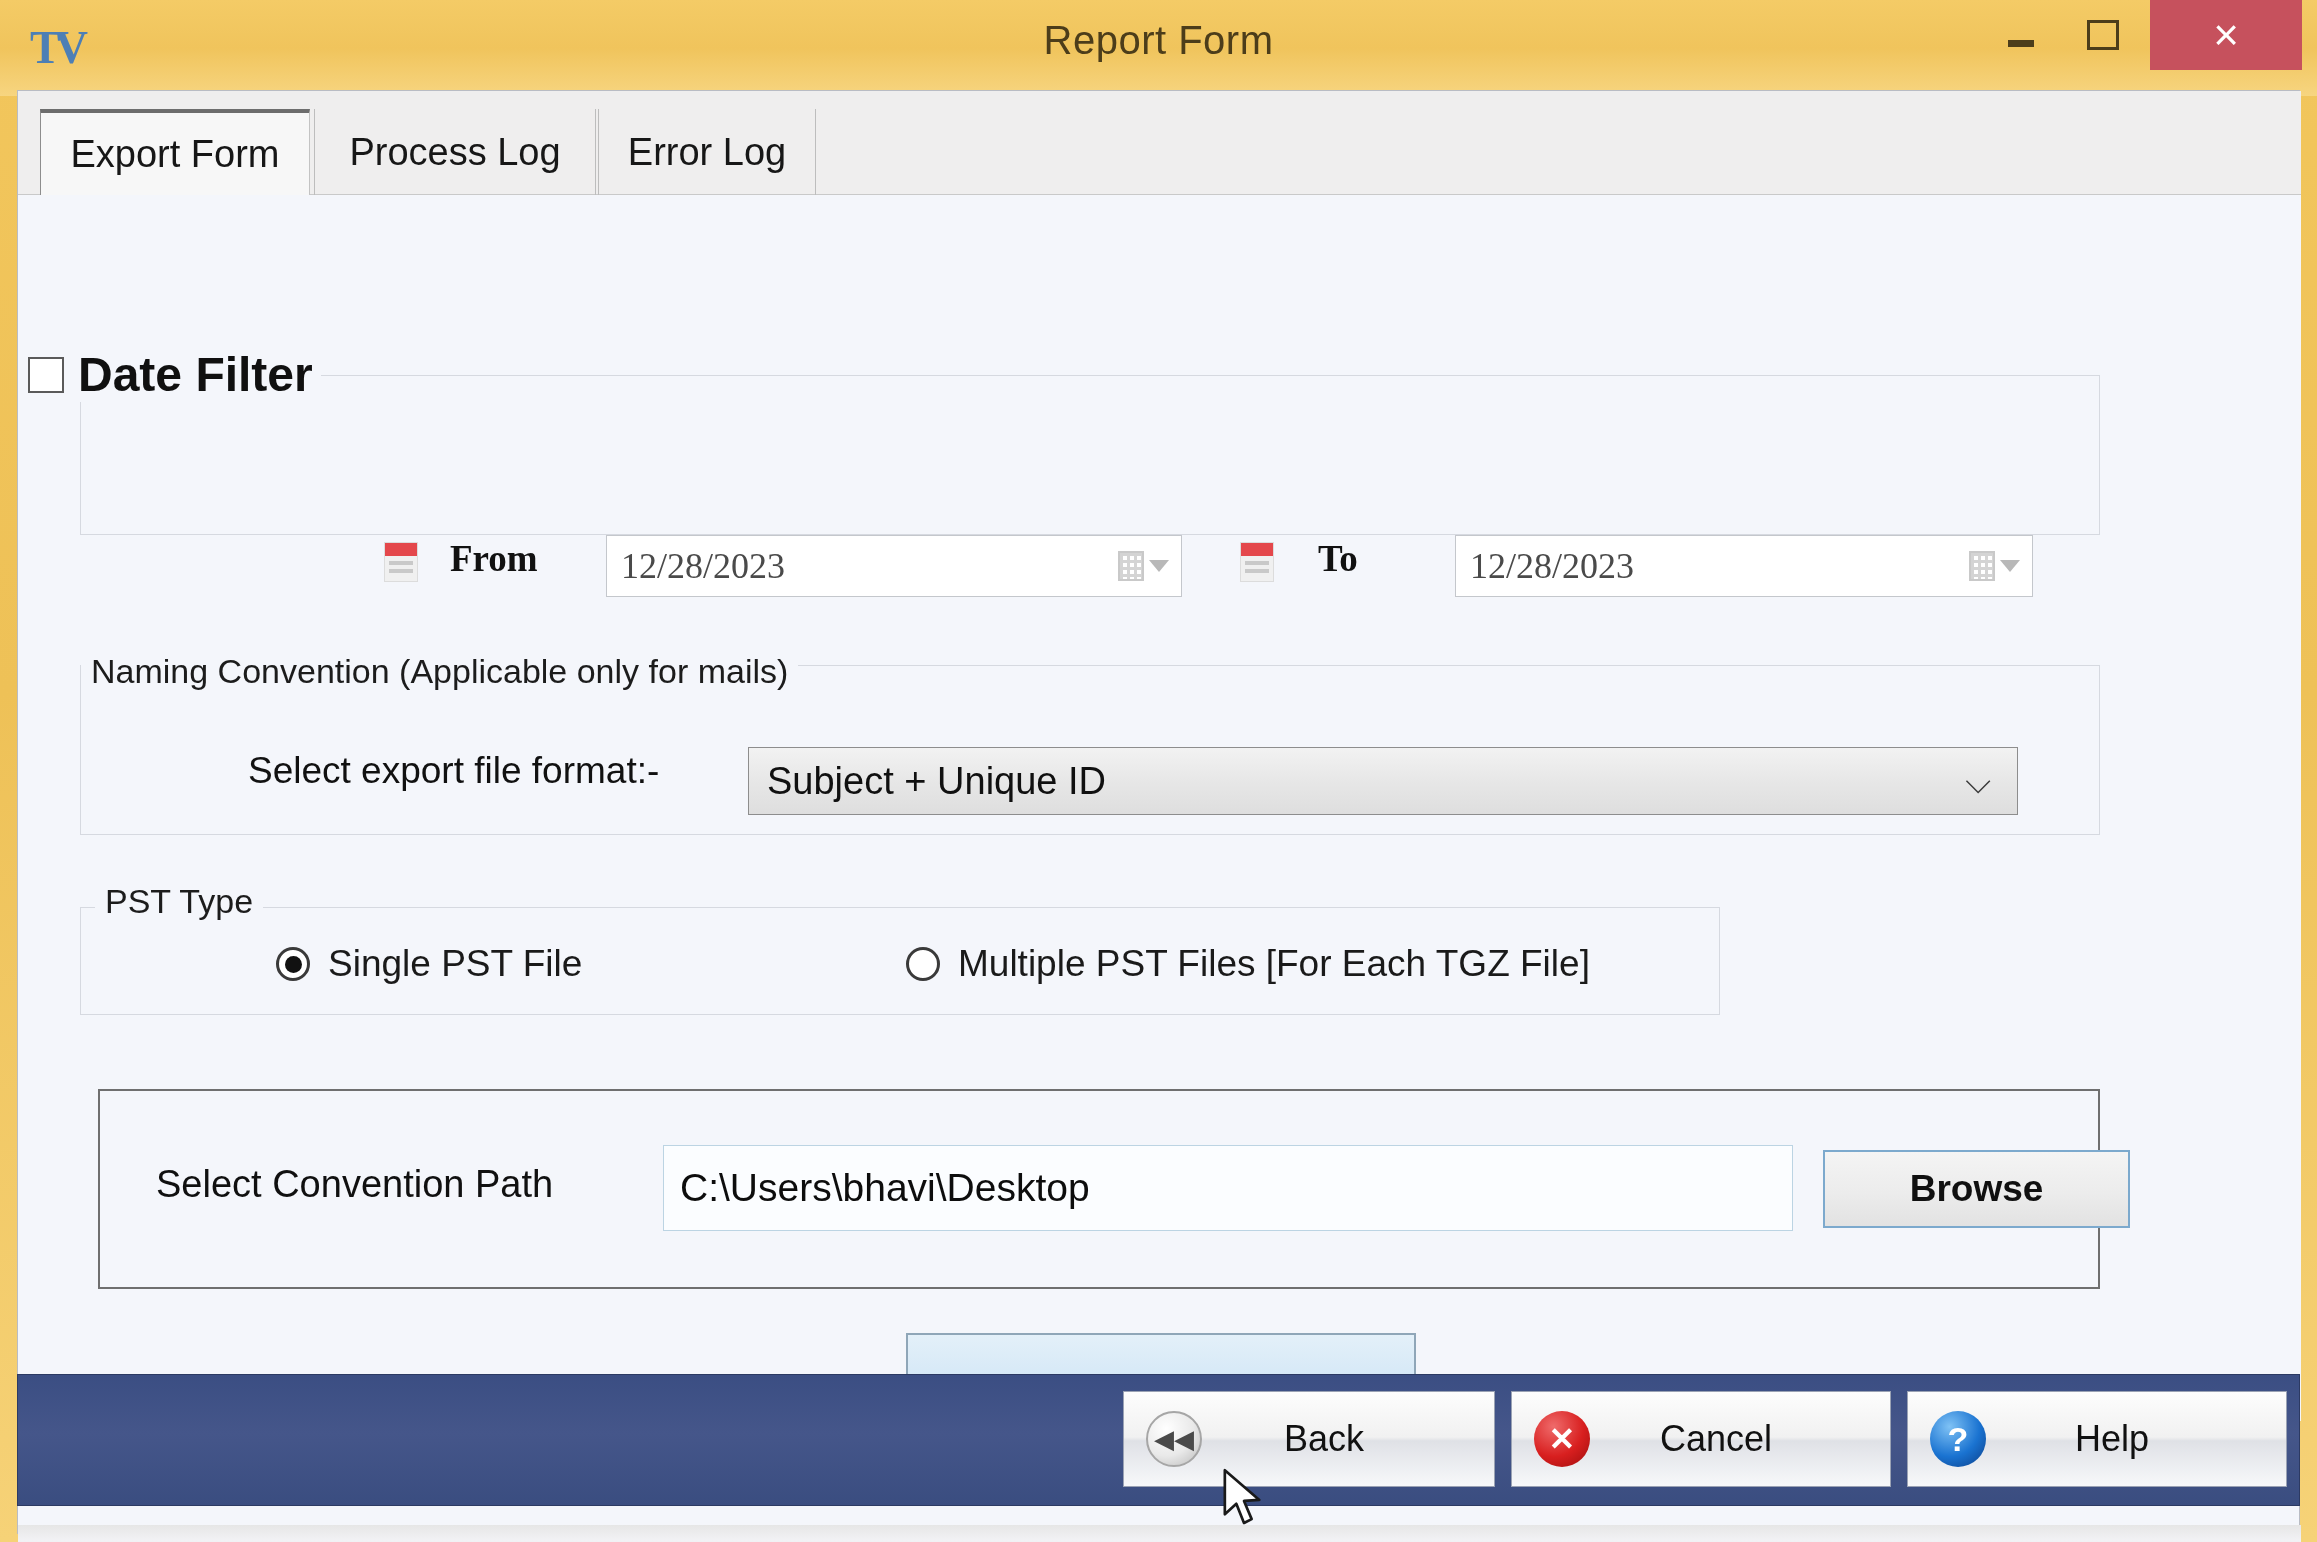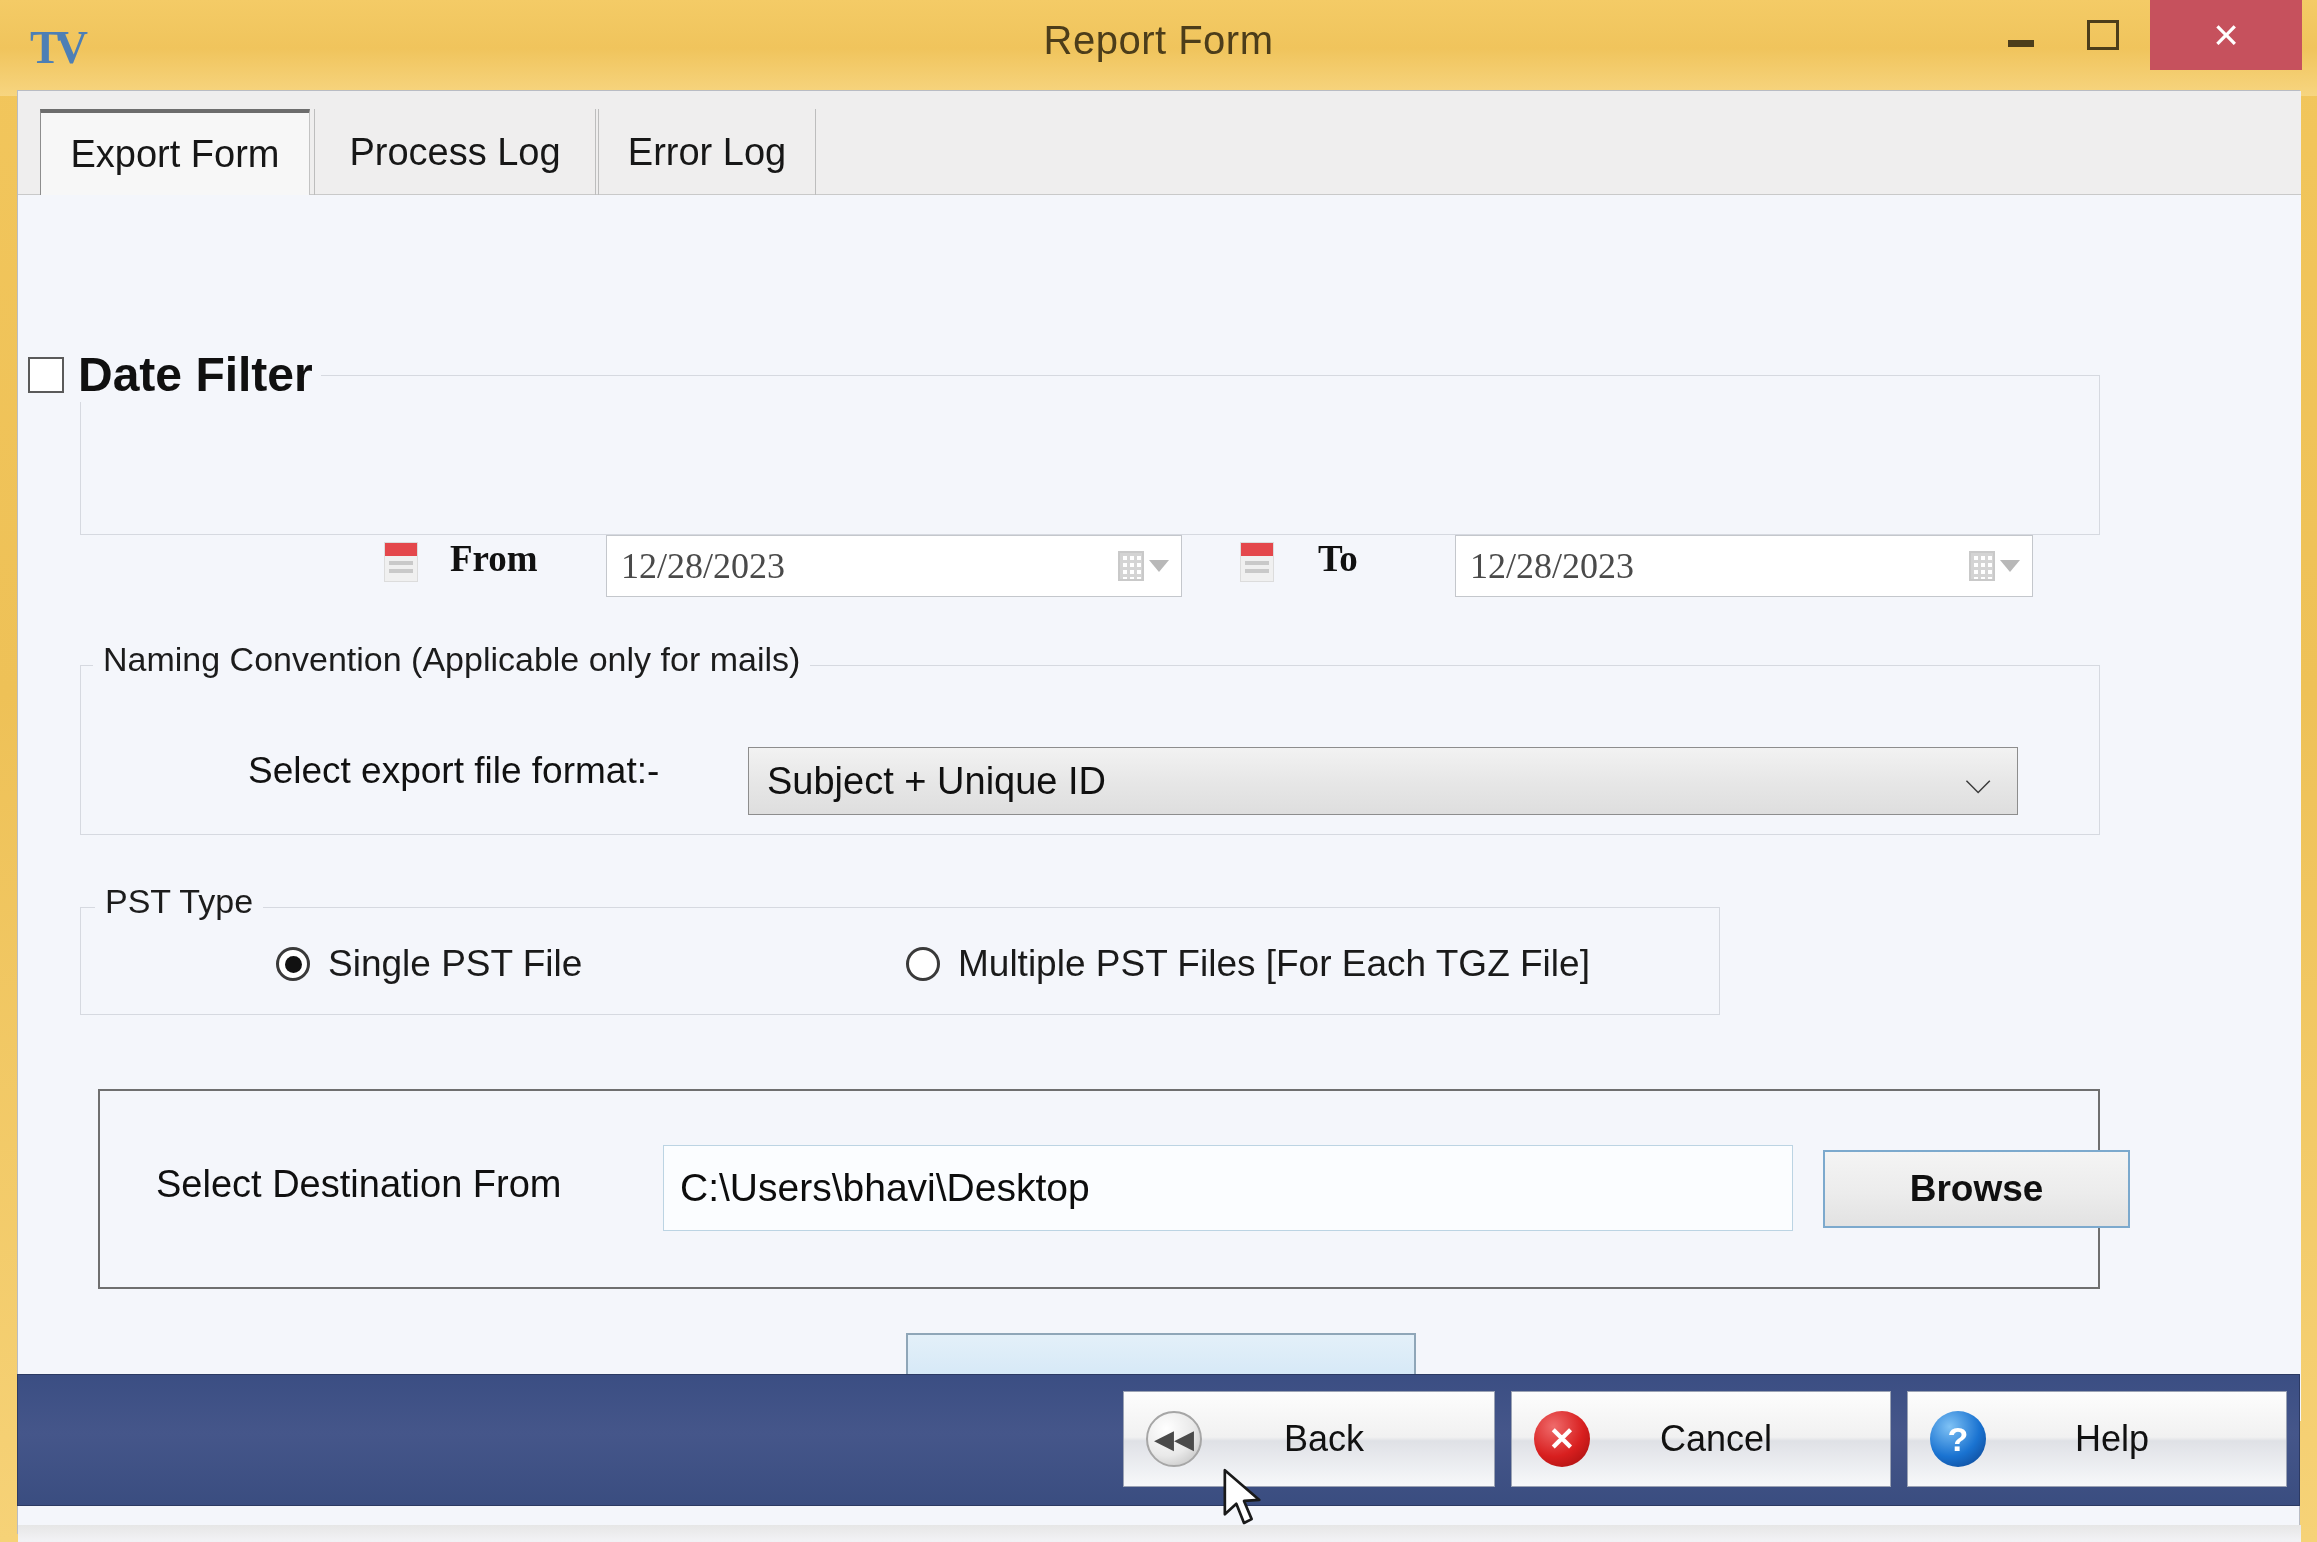--- a/index.html
+++ b/index.html
@@ -223,21 +223,21 @@
   }
   .dp-caret {
     width: 0; height: 0;
     border-left: 10px solid transparent;
     border-right: 10px solid transparent;
     border-top: 12px solid #b8b8b8;
   }
 
   
   #grp-naming { left: 62px; top: 470px; width: 2020px; height: 170px; }
-  #naming-legend { left: 12px; }
+  #naming-legend { left: 0; margin-top: 12px; }
   #select-format-label {
     position: absolute;
     left: 230px; top: 555px;
     font-size: 37px;
     color: #111111;
     font-family: "Liberation Sans", sans-serif;
   }
   #format-combo {
     position: absolute;
     left: 730px; top: 552px;
@@ -505,21 +505,21 @@
         </div>
         <div class="radio-label">Single PST File</div>
       </div>
 
       <div class="radio-row" id="radio-multiple">
         <div class="radio-outer"></div>
         <div class="radio-label">Multiple PST Files [For Each TGZ File]</div>
       </div>
 
       <div id="grp-dest"></div>
-      <div id="dest-label">Select Destination From</div>
+      <div id="dest-label">Select Convention Path</div>
       <div id="dest-path-input">
         <div id="dest-path-text">C:\Users\bhavi\Desktop</div>
       </div>
       <div id="browse-button">
         <div id="browse-label">Browse</div>
       </div>
 
       <div id="convert-button">
         <div id="convert-label">Convert Now</div>
       </div>

